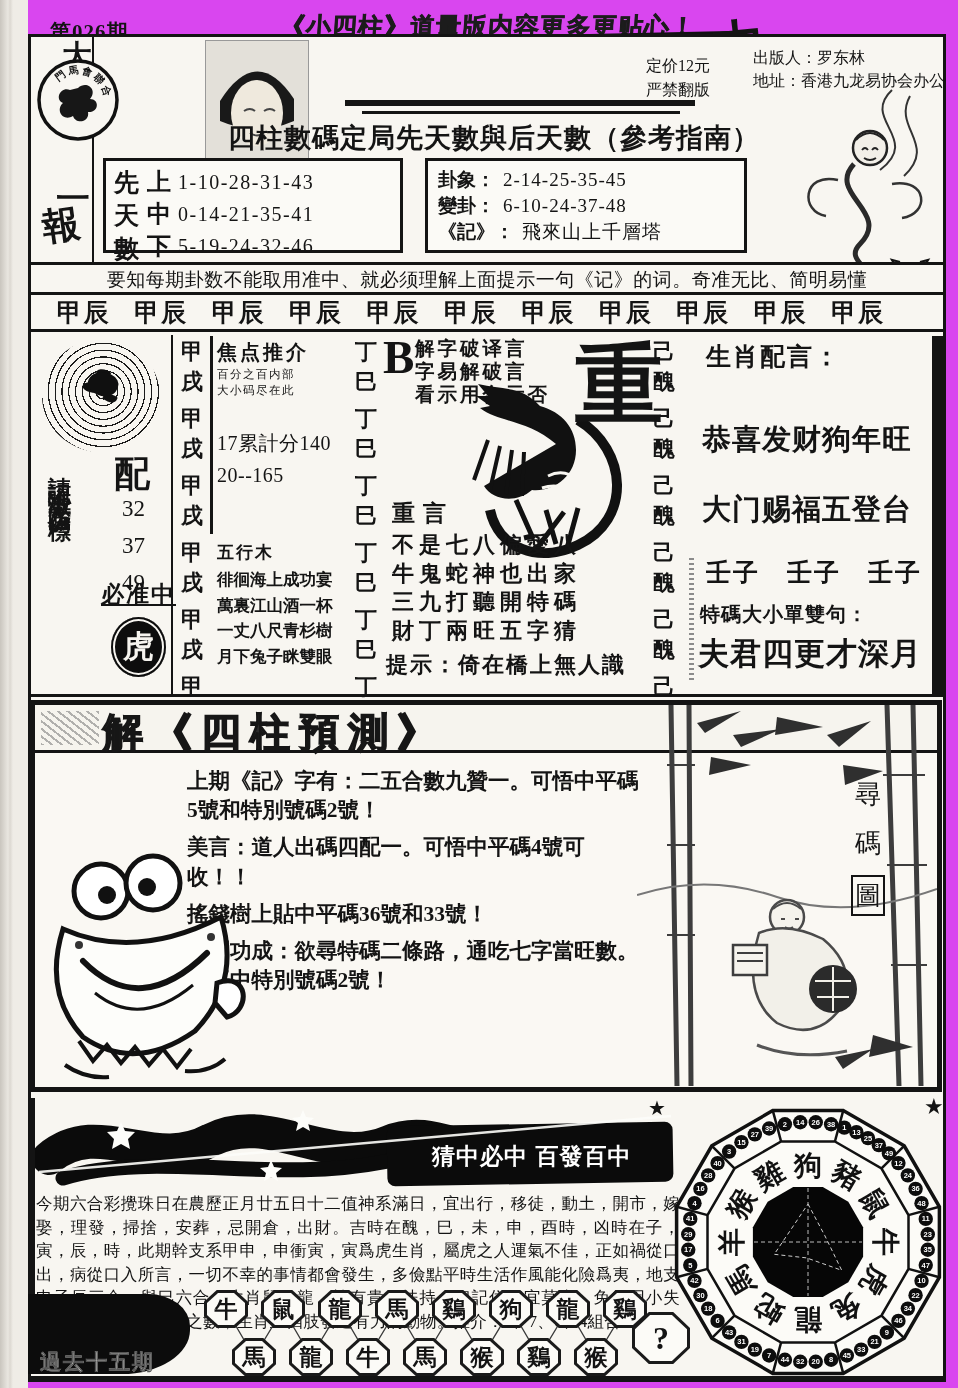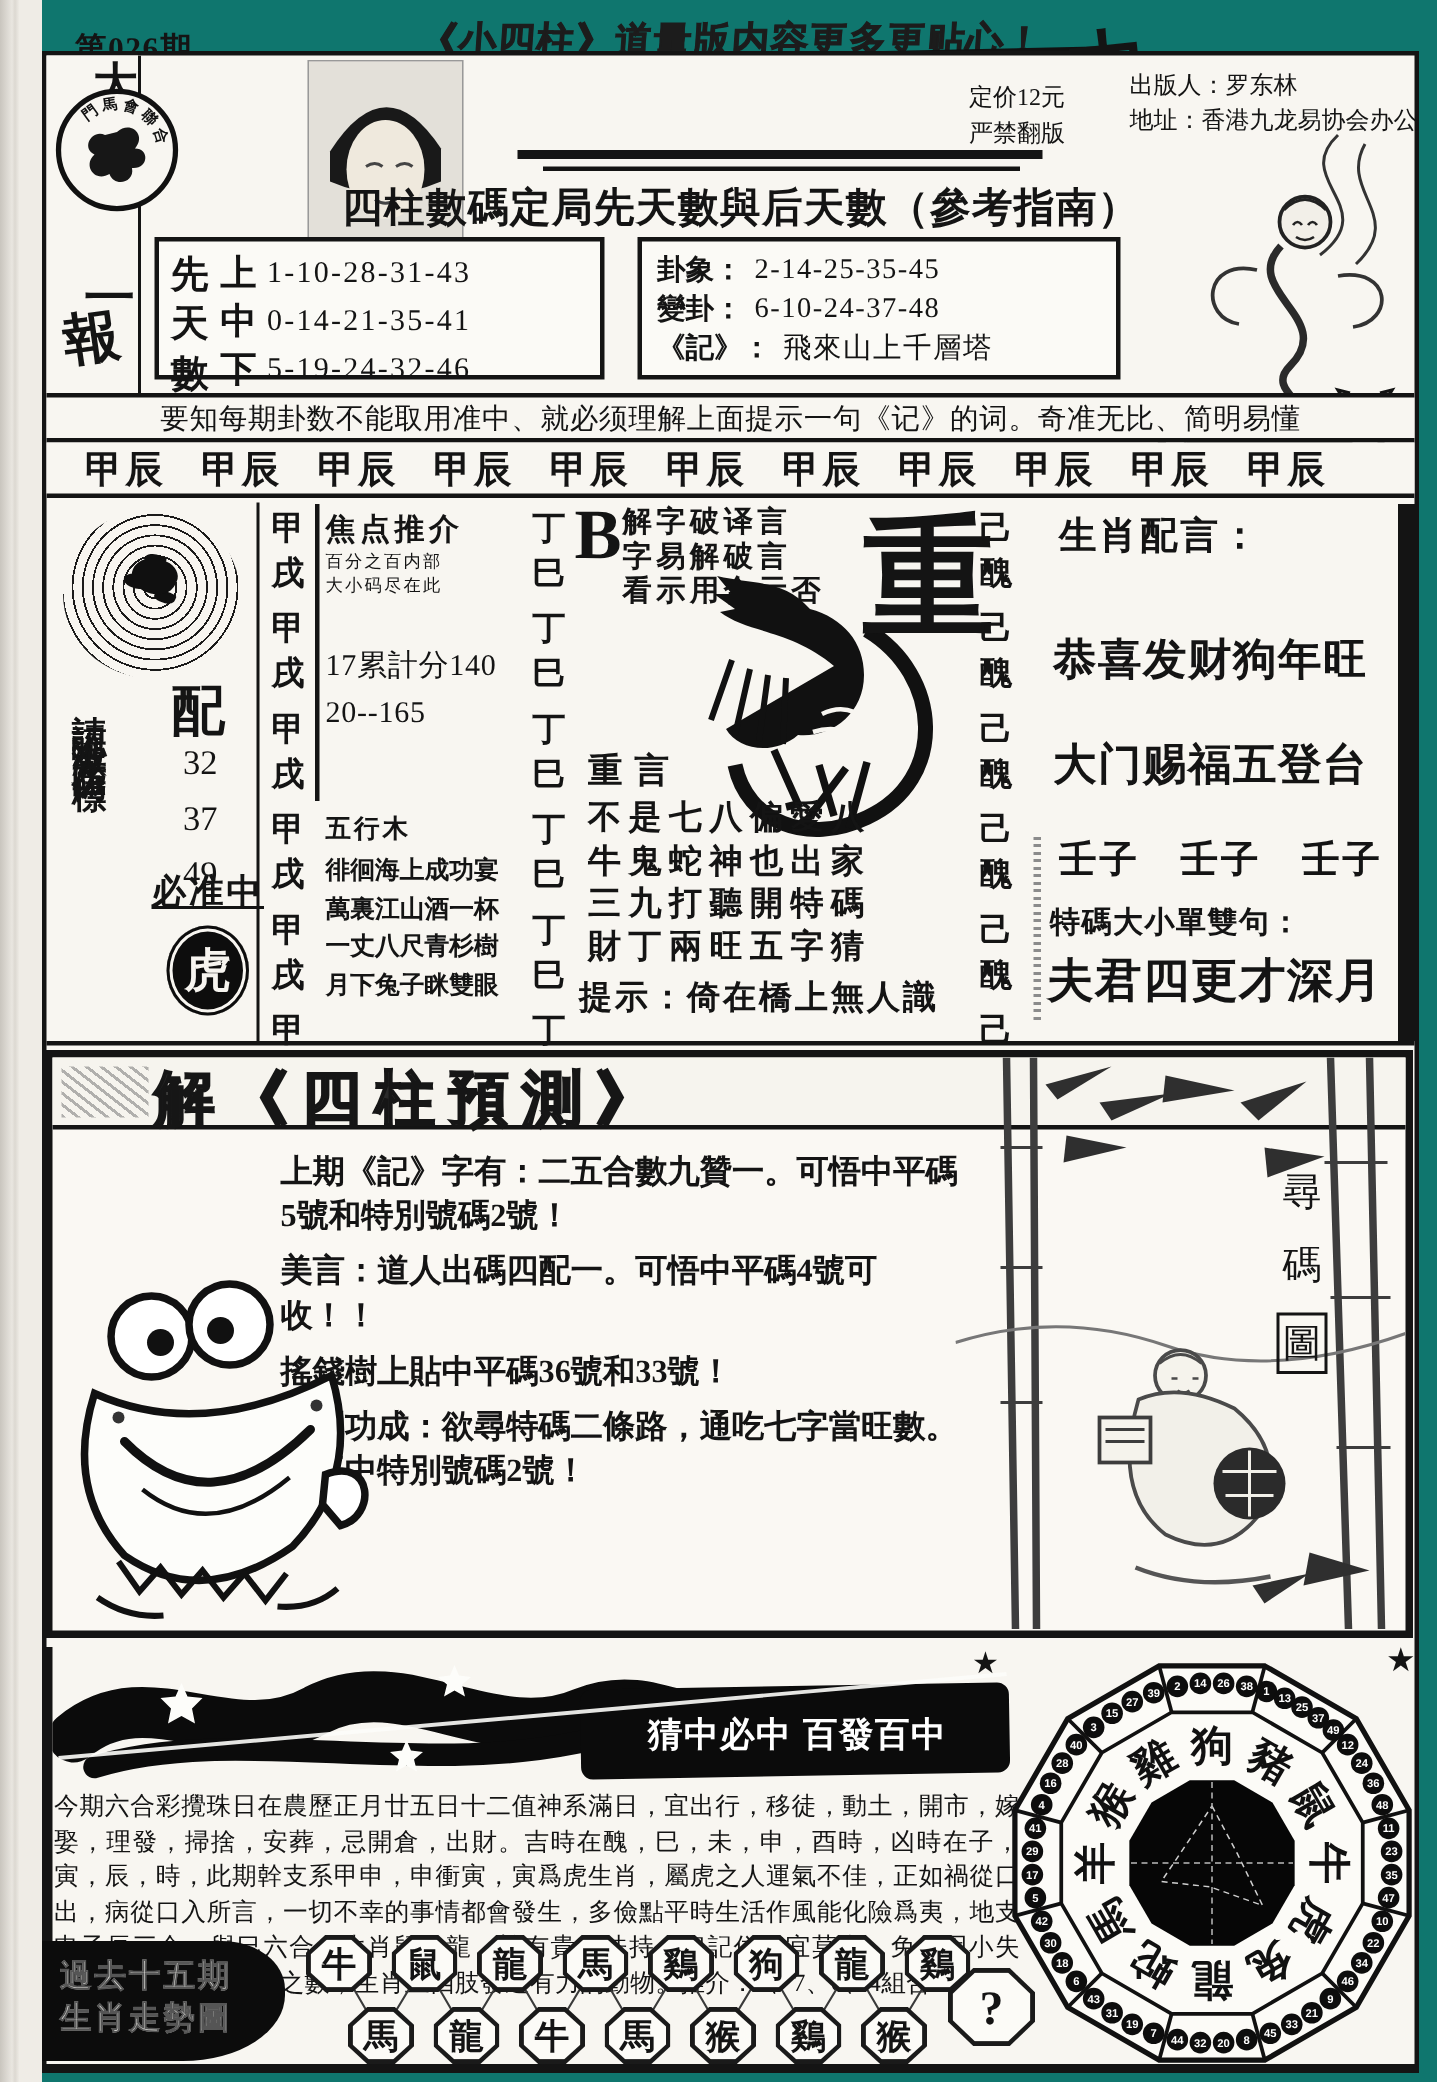--- a/index.html
+++ b/index.html
@@ -2,21 +2,21 @@
 <html><head>
 <meta charset="utf-8">
 <style>
   :root{
     --serif:"Liberation Serif","DejaVu Serif",serif;
     --sans:"Liberation Sans","DejaVu Sans",sans-serif;
     --ink:#141414;
   }
   *{margin:0;padding:0;box-sizing:border-box;}
   body{background:#9a968f;font-family:var(--serif);color:var(--ink);}
-  .page{position:relative;width:958px;height:1388px;background:#0f766e;overflow:hidden;}
+  .page{position:relative;width:958px;height:1388px;background:#d946ef;overflow:hidden;}
   .page::before{content:"";position:absolute;left:0;top:0;width:28px;height:100%;
     background:linear-gradient(90deg,#c9c5be 0,#e9e6e0 8px,#dcd8d1 10px,#efece6 13px);}
   .paper{position:absolute;left:28px;top:34px;width:918px;height:1348px;
     background:#f8f6f1;border:3px solid var(--ink);border-bottom-width:6px;}
   .abs{position:absolute;}
 
   
   .issue{left:50px;top:18px;font:bold 21px var(--serif);letter-spacing:1px;}
   .banner{left:280px;top:10px;font:bold 25px var(--sans);letter-spacing:1px;color:#1c1c1c;
     -webkit-text-stroke:.6px #1c1c1c;white-space:nowrap;transform:skewX(-4deg);}
@@ -115,21 +115,21 @@
 
   
   .bot-leftbar{left:28px;top:1098px;width:7px;height:242px;background:var(--ink);}
   .cal-banner{left:35px;top:1100px;width:640px;height:88px;}
   .slogan{left:432px;top:1141px;font:900 23px var(--sans);color:#fff;letter-spacing:1px;white-space:nowrap;z-index:4;}
   .star-a{left:648px;top:1096px;font:20px var(--sans);}
   .star-b{left:924px;top:1094px;font:22px var(--sans);}
   .bot-par{left:36px;top:1192px;width:644px;font:16.5px var(--serif);line-height:1.43;text-align:justify;letter-spacing:.2px;}
   .trend-label{left:28px;top:1294px;width:162px;height:80px;background:#0c0c0c;border-radius:0 26% 42% 0/0 40% 55% 0;
     padding:10px 0 0 12px;z-index:2;}
-  .trend-label div{font:bold 21px var(--sans);color:#ebebe6;letter-spacing:2px;line-height:1.35;
+  .trend-label div{font:bold 21px var(--sans);color:#ebebe6;letter-spacing:2px;line-height:1.35;margin-top:44px;
     -webkit-text-stroke:.4px #555;}
   .trend{left:186px;top:1288px;width:520px;height:100px;}
   #trend-svg{position:absolute;left:0;top:0;z-index:0;}
   .oct{position:absolute;clip-path:polygon(29% 0,71% 0,100% 31%,100% 69%,71% 100%,29% 100%,0 69%,0 31%);
     background:#1a1a1a;display:flex;align-items:center;justify-content:center;z-index:1;}
   .oct i{position:absolute;inset:3px;clip-path:polygon(29% 0,71% 0,100% 31%,100% 69%,71% 100%,29% 100%,0 69%,0 31%);
     background:#fcfbf7;}
   .oct b{position:relative;font:bold 23px var(--serif);z-index:1;font-style:normal;}
   .oct.big b{font-size:32px;}
   .wheel-wrap{left:668px;top:1102px;width:280px;height:280px;}

